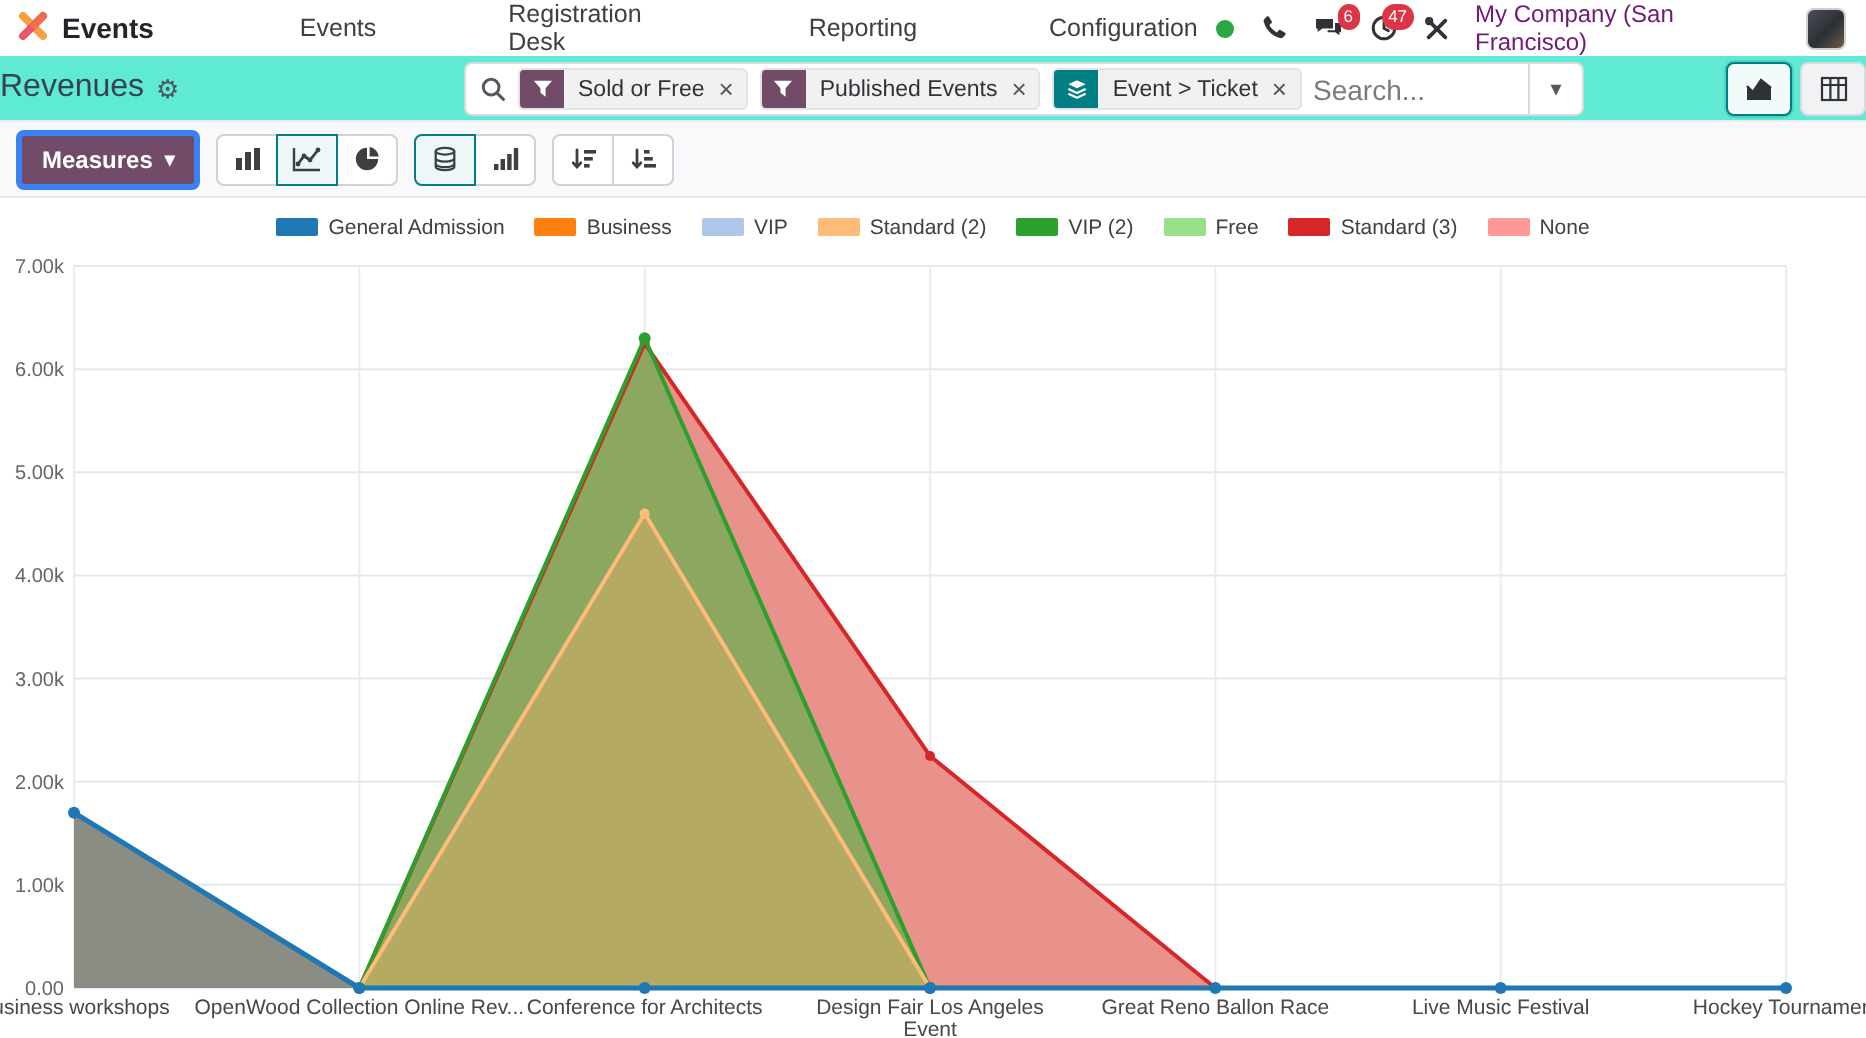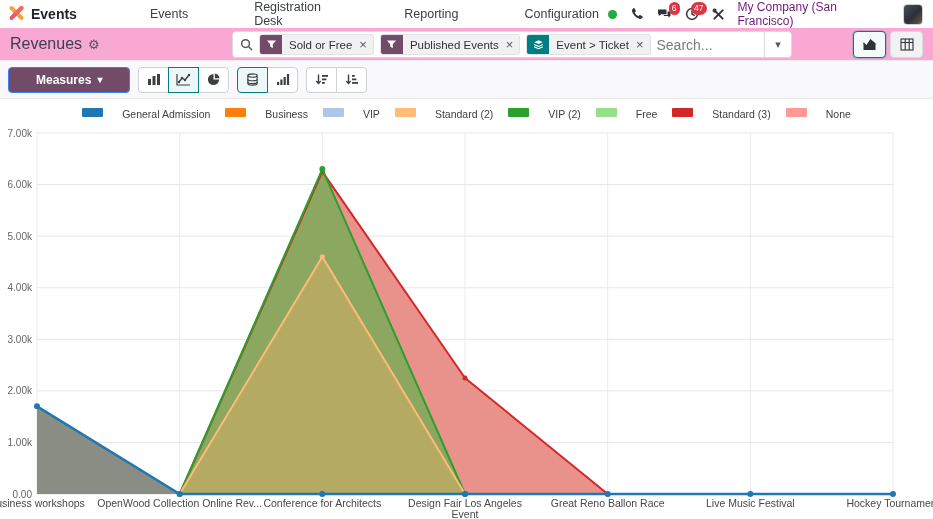--- a/index.html
+++ b/index.html
@@ -19,21 +19,21 @@
   .presence-dot { width:9px; height:9px; border-radius:50%; background:#28a745; }
   .tray-icon { position:relative; color:#2f3337; display:flex; align-items:center; }
   .badge {
     position:absolute; top:-5px; right:-8px; background:#dc3545; color:#fff;
     font-size:8.5px; line-height:1; padding:2px 3px; border-radius:7px; min-width:8px; text-align:center;
   }
   .company-name { font-size:12px; color:#701a75; }
   .avatar { width:21px; height:21px; border-radius:4px;
     background:linear-gradient(135deg,#4a4f55 0%,#2c3036 55%,#6b5b4a 100%); border:1px solid #d0d0d0; }
   
-  .control-panel { position:relative; height:32px; background:#f9a8d4; display:flex; align-items:center; padding:0 10px; }
+  .control-panel { position:relative; height:32px; background:#5eead4; display:flex; align-items:center; padding:0 0; }
   .cp-title { display:flex; align-items:center; gap:6px; }
   .cp-title-text { font-size:16px; color:#374151; }
   .gear { font-size:13px; color:#52565c; cursor:pointer; }
   .searchbar {
     position:absolute; left:232px; top:3px; width:560px; height:27px;
     border:1px solid #d8dadd; border-radius:4px; background:#fff;
     display:flex; align-items:center; padding:0 0 0 7px;
   }
   .magnifier { color:#55595f; margin-right:6px; display:flex; }
   .facet { display:flex; align-items:stretch; height:21px; margin-right:6px; border-radius:3px;
@@ -46,35 +46,35 @@
   .search-placeholder { color:#777c82; font-size:14px; flex:1; }
   .search-caret { width:27px; align-self:stretch; border-left:1px solid #d8dadd; display:flex;
     align-items:center; justify-content:center; color:#55595f; cursor:pointer; font-size:11px; }
   .view-switcher { margin-left:auto; display:flex; gap:4px; }
   .vs-btn { width:33px; height:27px; border:1px solid #d8dadd; border-radius:4px; background:#f1f2f4;
     display:flex; align-items:center; justify-content:center; color:#2f3337; cursor:pointer; }
   .vs-btn.active { border-color:#017e84; background:#f3fafa; box-shadow:0 0 0 1px #017e8433; }
   
   .toolbar { height:39px; background:#f9f9fb; border-top:1px solid #ececee; border-bottom:1px solid #e8e8ea;
     display:flex; align-items:center; padding:0 8px; gap:8px; }
-  .btn-measures { background:#714b67; color:#fff; border:1px solid #3b82f6; border-radius:4px;
-    font-size:12px; font-weight:bold; padding:5px 27px; display:flex; align-items:center; gap:6px; cursor:pointer;justify-content:space-between; }
+  .btn-measures { background:#714b67; color:#fff; border:3px solid #3b82f6; border-radius:4px;
+    font-size:12px; font-weight:bold; padding:5px 10px; display:flex; align-items:center; gap:6px; cursor:pointer;justify-content:space-between; }
   .btn-plain { background:#fff; color:#374151; border:1px solid #cfd2d6; border-radius:4px;
     font-size:12px; font-weight:bold; padding:5px 10px; cursor:pointer; }
   .icon-group { display:flex; }
   .icon-btn { width:31px; height:26px; background:#fff; border:1px solid #cfd2d6; margin-left:-1px;
     display:flex; align-items:center; justify-content:center; color:#3c4043; cursor:pointer; }
   .icon-group .icon-btn:first-child { border-top-left-radius:4px; border-bottom-left-radius:4px; margin-left:0; }
   .icon-group .icon-btn:last-child { border-top-right-radius:4px; border-bottom-right-radius:4px; }
   .icon-btn.active { border-color:#017e84; background:#eef7f8; position:relative; z-index:1; }
   
   .chart-section { background:#fff; padding-top:5px; }
   .legend { display:flex; justify-content:center; align-items:center; gap:15px; height:19px;
     font-size:10.5px; color:#404040; }
-  .legend-item { display:flex; align-items:flex-start; gap:19px; cursor:pointer; }
+  .legend-item { display:flex; align-items:center; gap:5px; cursor:pointer; }
   .legend-swatch { width:21px; height:9px; border-radius:1px; display:inline-block; }
   svg.chart { display:block; }
 </style>
 </head>
 <body>
 
 <div class="navbar">
   <div class="nav-left">
     <div class="brand">
       <span>

